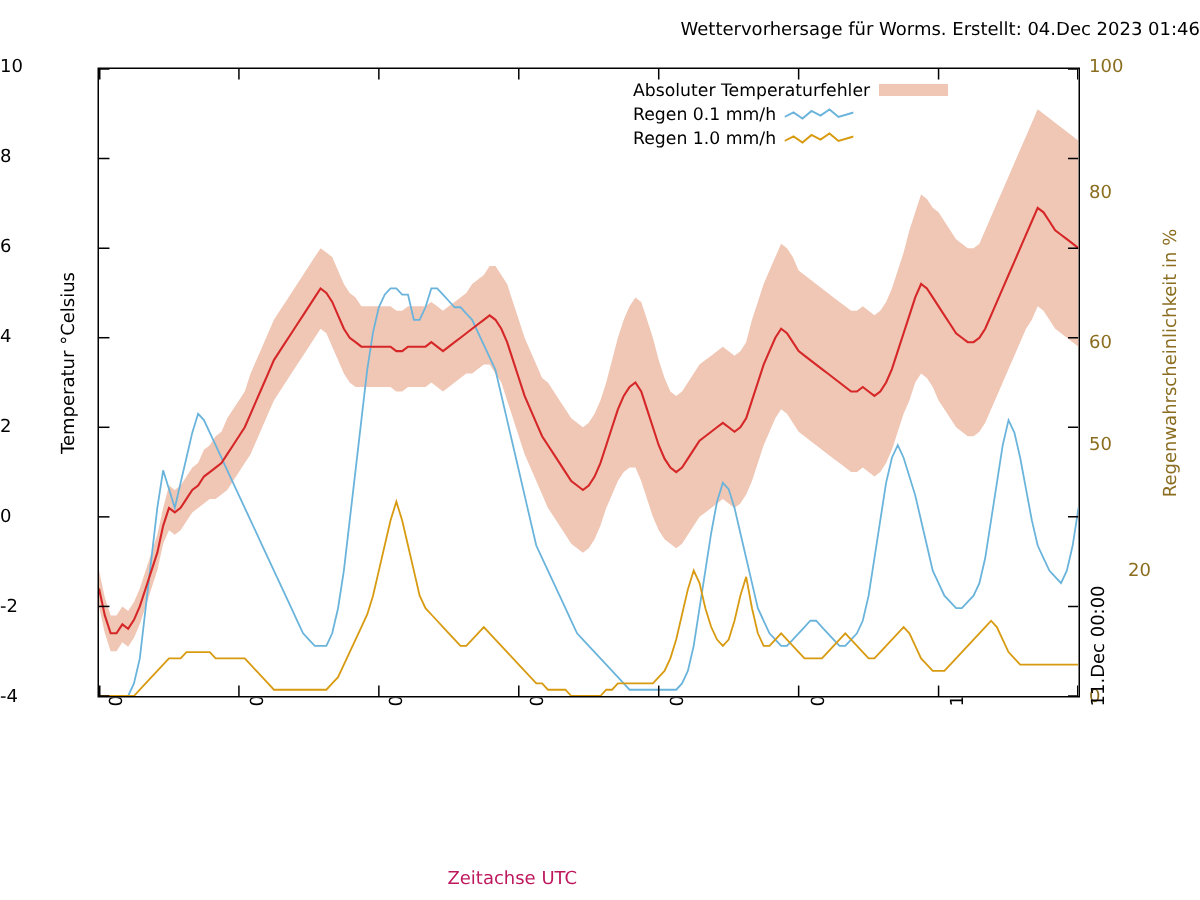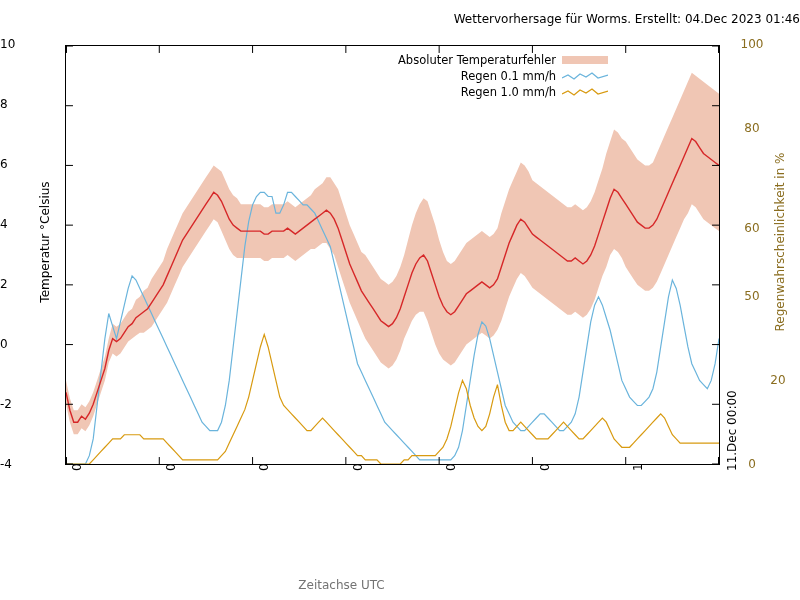--- a/index.html
+++ b/index.html
@@ -67,33 +67,33 @@
     font-size: 12px;
     color: #8a6d1f;
   }
   #xlabel {
     position: absolute;
     left: 0;
     top: 578px;
     width: 683px;
     text-align: center;
     font-size: 12px;
-    color: #737373;
+    color: #be185d;
   }
   .ytick-left {
     position: absolute;
     width: 52px;
     text-align: left;
     font-size: 12px;
     color: #000000;
   }
   .ytick-right {
     position: absolute;
     width: 52px;
-    text-align: center;
+    text-align: left;
     font-size: 12px;
     color: #8a6d1f;
   }
   .xtick {
     position: absolute;
     font-size: 12px;
     color: #000000;
     transform: rotate(-90deg);
     transform-origin: left top;
     white-space: nowrap;
@@ -101,22 +101,23 @@
   #legend {
     position: absolute;
     left: 398px;
     top: 52px;
     font-size: 11.5px;
     color: #000000;
   }
   .legend-row {
     display: flex;
     align-items: center;
-    justify-content: flex-end;
+    justify-content: flex-start;
     height: 16px;
+    margin-left: 24px;
   }
   .legend-label {
     text-align: right;
     padding-right: 6px;
     white-space: nowrap;
   }
   .legend-swatch {
     width: 46px;
     height: 12px;
     position: relative;

